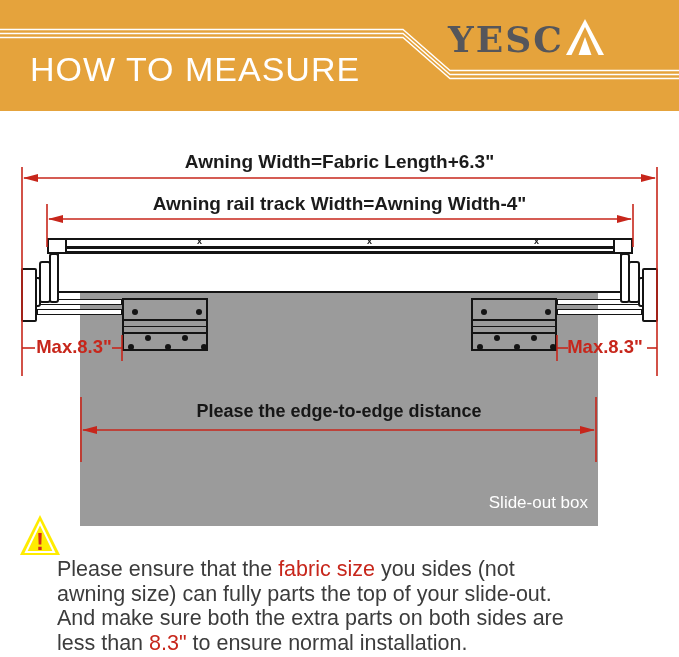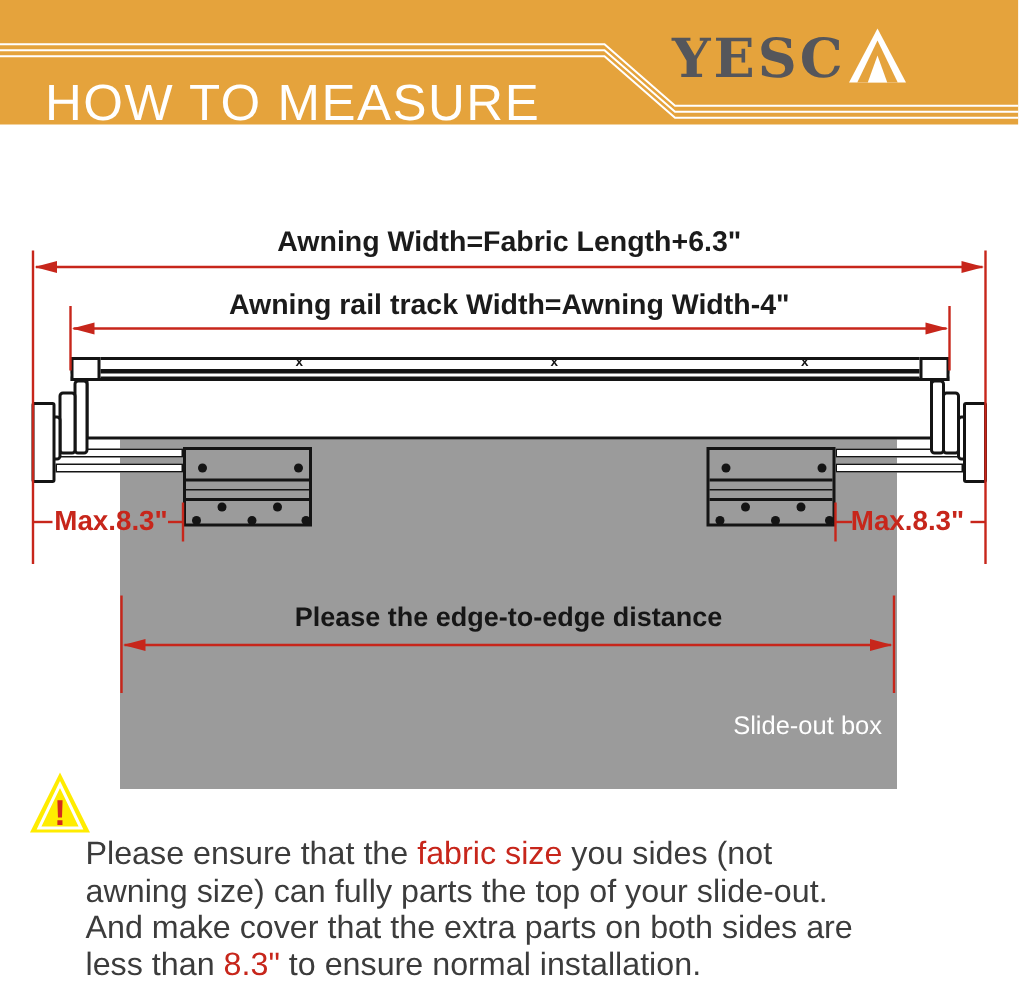--- a/index.html
+++ b/index.html
@@ -1,20 +1,20 @@
 <!DOCTYPE html>
 <html><head>
 <meta charset="utf-8">
 <style>
   html,body{margin:0;padding:0;background:#fff;}
   .page{position:relative;width:679px;height:657px;background:#fff;overflow:hidden;
         font-family:"Liberation Sans",sans-serif;}
 
   
-  .banner{position:absolute;left:0;top:0;width:679px;height:83px;background:#E5A33C;}
+  .banner{position:absolute;left:0;top:0;width:679px;height:111px;background:#E5A33C;}
   .stripes{position:absolute;left:0;top:0;width:679px;height:111px;}
   .page-title{position:absolute;left:30px;top:50px;margin:0;color:#fff;
               font-size:34px;font-weight:400;letter-spacing:1px;}
   .logo{position:absolute;left:448px;top:18px;display:flex;align-items:center;
         color:#55565B;font-family:"DejaVu Serif","Liberation Serif",serif;
         font-weight:bold;font-size:36px;letter-spacing:2px;}
   .logo .tri{margin:0 1px 4px 1px;}
   .dim-label{position:absolute;left:0;width:679px;text-align:center;
              font-weight:bold;color:#1b1b1b;font-size:19px;}
   .red-label{position:absolute;font-weight:bold;color:#C7261B;font-size:18.5px;text-align:center;}
@@ -37,21 +37,21 @@
 
   .bar{position:absolute;width:85px;height:6px;background:#fff;border:1px solid #141414;box-sizing:border-box;}
 
   .bracket{position:absolute;top:298px;width:86px;height:53px;background:#9B9B9B;
            border:2px solid #141414;box-sizing:border-box;}
   .bracket .bl{position:absolute;left:0;right:0;background:#141414;}
   .dot{position:absolute;width:6px;height:6px;border-radius:50%;background:#141414;}
 
   .measure-label{position:absolute;left:80px;top:401px;width:518px;text-align:center;
                  font-weight:bold;font-size:18px;color:#161616;}
-  .slideout-label{position:absolute;left:398px;top:474px;width:190px;text-align:right;
+  .slideout-label{position:absolute;left:398px;top:493px;width:190px;text-align:right;
                   color:#fff;font-size:17px;}
 
   .overlay{position:absolute;left:0;top:0;width:679px;height:657px;pointer-events:none;}
 
   
   .warning{position:absolute;left:19px;top:513px;}
   .note{position:absolute;left:57px;top:557px;color:#3C3C3C;}
   .note-line{font-size:21.5px;line-height:24.5px;white-space:nowrap;}
   .note .red{color:#C7261B;text-align:center;}
 </style>
@@ -169,17 +169,17 @@
   </svg>
 
   <svg class="warning" width="42" height="45" viewBox="0 0 42 45">
     <polygon points="21,2 41,42 1,42" fill="#FFEC00"></polygon>
     <polygon points="21,10 35,39 7,39" fill="none" stroke="#ffffff" stroke-width="2"></polygon>
     <text x="21" y="37" text-anchor="middle" font-size="24" font-weight="bold" fill="#D42A1E" font-family="Liberation Sans, sans-serif">!</text>
   </svg>
   <div class="note">
       <div class="note-line"><span>Please ensure that the </span><span class="red">fabric size</span><span> you sides (not</span></div>
       <div class="note-line"><span>awning size) can fully parts the top of your slide-out.</span></div>
-      <div class="note-line"><span>And make cover that the extra parts on both sides are</span></div>
+      <div class="note-line"><span>And make sure both the extra parts on both sides are</span></div>
       <div class="note-line"><span>less than </span><span class="red">8.3"</span><span> to ensure normal installation.</span></div>
     </div>
 
 </div>
 
 </body></html>

